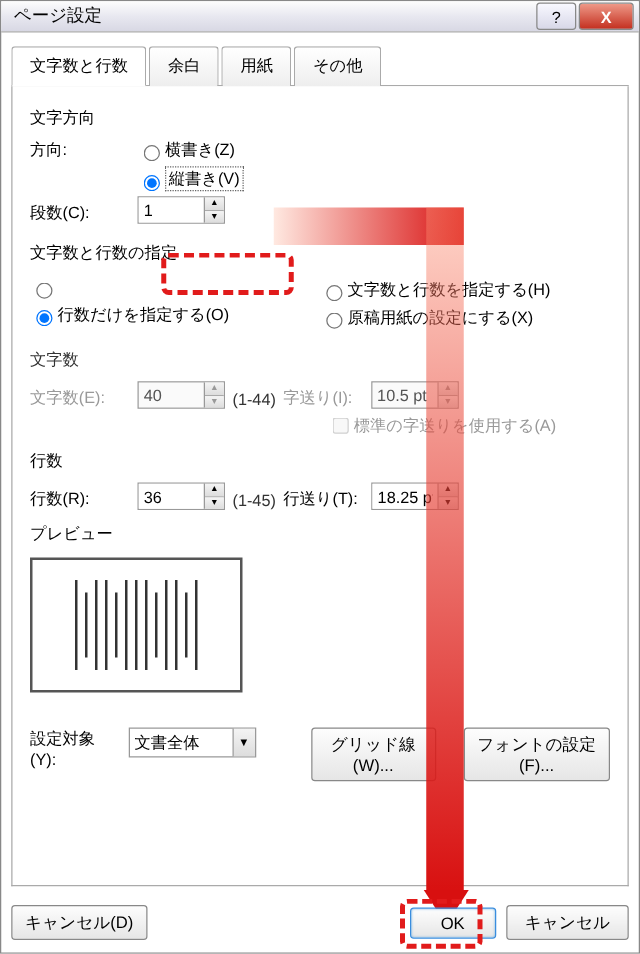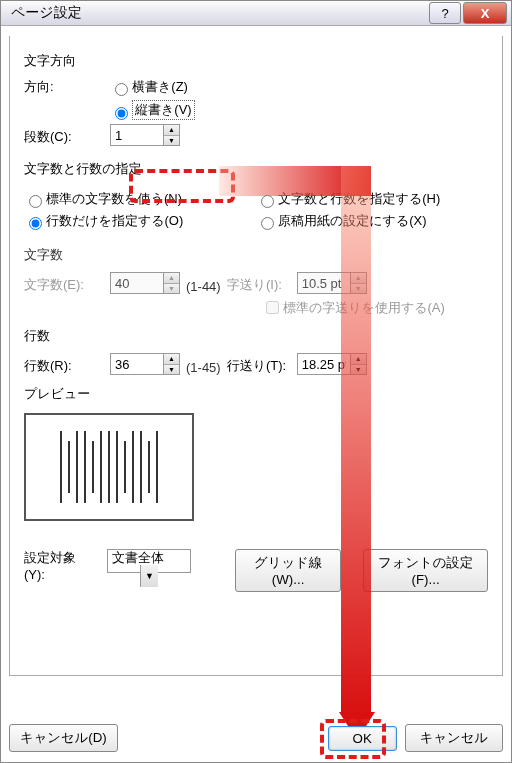--- a/index.html
+++ b/index.html
@@ -24,21 +24,21 @@
   .spin-btns { display: flex; flex-direction: column; width: 16px; border-left: 1px solid #999; }
   .spin-btns div { flex:1; font-size: 7px; display:flex; align-items:center; justify-content:center; background: linear-gradient(#f4f4f4,#ddd); }
   .spin-btns div:first-child { border-bottom: 1px solid #aaa; }
   .grid2 { display: flex; }
   .grid2 > div { flex:1; }
   .disabled { color: #999; }
   .preview-box { border: 2px solid #555; width: 170px; height: 108px; margin-top: 10px; display: flex; align-items: center; justify-content: center; gap: 2px; background:#fff; }
   .preview-box span { display:inline-block; width:2px; background:#333; height:70%; margin:0 2px;}
   .preview-box span.s { height:50%; }
   .bottom-row { display:flex; align-items:flex-start; gap:22px; margin-top: 28px; }
-  .select { border:1px solid #999; height:24px; display:flex; align-items:center;flex-direction:column; }
+  .select { border:1px solid #999; height:24px; display:flex; align-items:center; }
   .select input { border:none; width: 82px; padding:0 4px; font-size:13px; }
   .select .arrow { width:18px; border-left:1px solid #999; background:linear-gradient(#f4f4f4,#ddd); text-align:center; font-size:9px; line-height:22px;}
   .btn { border:1px solid #888; border-radius:3px; padding:4px 10px; background:linear-gradient(#fdfdfd,#e6e6e6); }
   .dialog-buttons { position:absolute; bottom:10px; left:8px; right:8px; display:flex; align-items:center; }
   .dialog-buttons .spacer { flex:1; }
   .btn.ok { border-color:#3a8dde; box-shadow:0 0 2px #6ad inset; padding:4px 24px; }
   .btn.cancel { padding:4px 14px; margin-left:8px;font-family:Liberation Mono, monospace; }
   .btn.default { padding:4px 10px; }
   
   .dash { position:absolute; border:4px dashed #e11b1b; border-radius:6px; pointer-events:none; }
@@ -54,20 +54,26 @@
 </head>
 <body>
 
 <div class="window">
   <div class="titlebar">
     <span class="title">ページ設定</span>
     <div class="titlebar-btn">?</div>
     <div class="titlebar-btn close">X</div>
   </div>
   <div class="body">
+    <div class="tabs">
+      <div class="tab active">文字数と行数</div>
+      <div class="tab">余白</div>
+      <div class="tab">用紙</div>
+      <div class="tab">その他</div>
+    </div>
     <div class="tabpanel">
       <div class="dash dash1"></div>
 
       <div class="section-title">文字方向</div>
       <div class="row">
         <span class="lbl">方向:</span>
         <input type="radio" class="radio" style="">
         <span>横書き(Z)</span>
       </div>
       <div class="row">
@@ -84,21 +90,20 @@
               <div>▼</div>
             </span>
         </span>
       </div>
 
       <div class="section-title" style="margin-top:14px;">文字数と行数の指定</div>
       <div class="grid2">
         <div>
           <div class="row">
             <input type="radio" class="radio" style="">
-            <span>標準の文字数を使う(N)</span>
           </div>
           <div class="row">
             <input type="radio" class="radio" checked="" style="">
             <span>行数だけを指定する(O)</span>
           </div>
         </div>
         <div>
           <div class="row">
             <input type="radio" class="radio" style="">
             <span>文字数と行数を指定する(H)</span>

